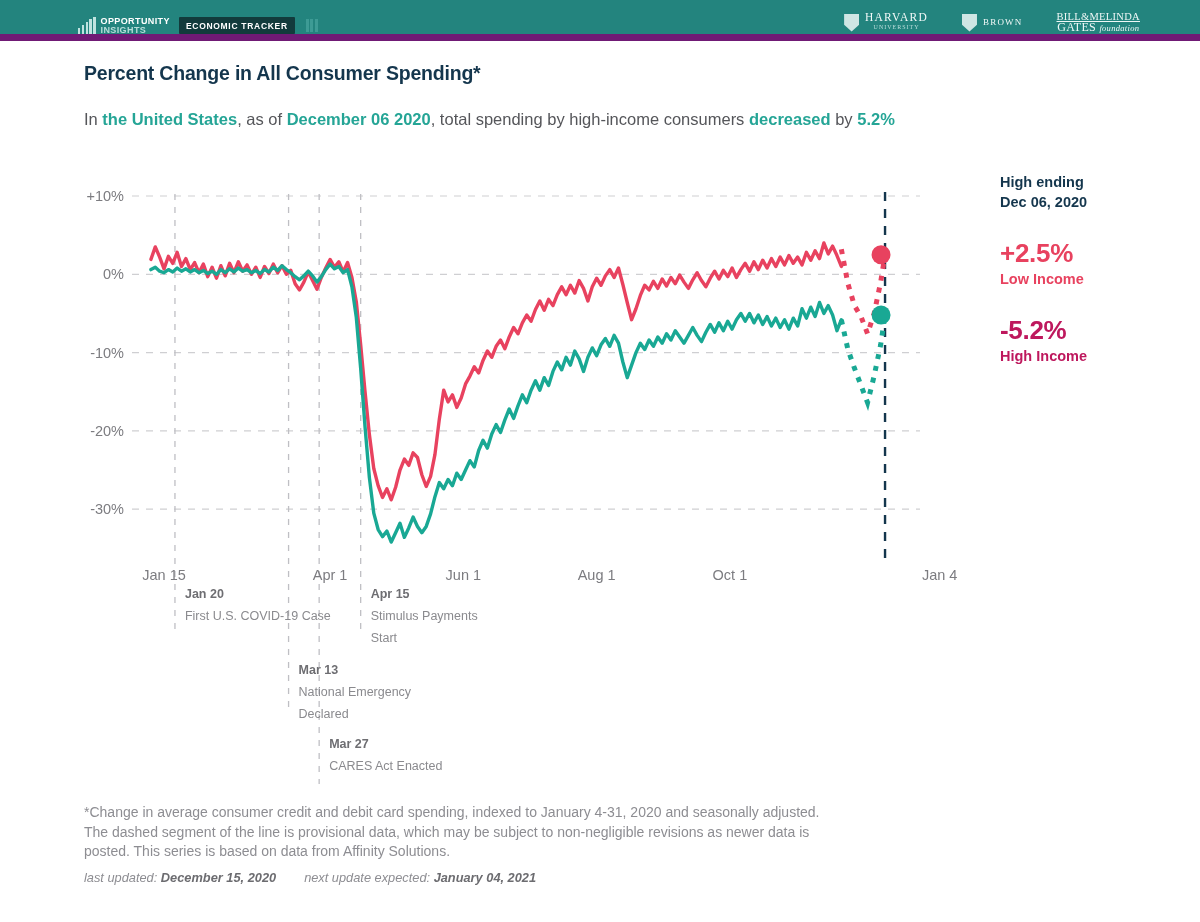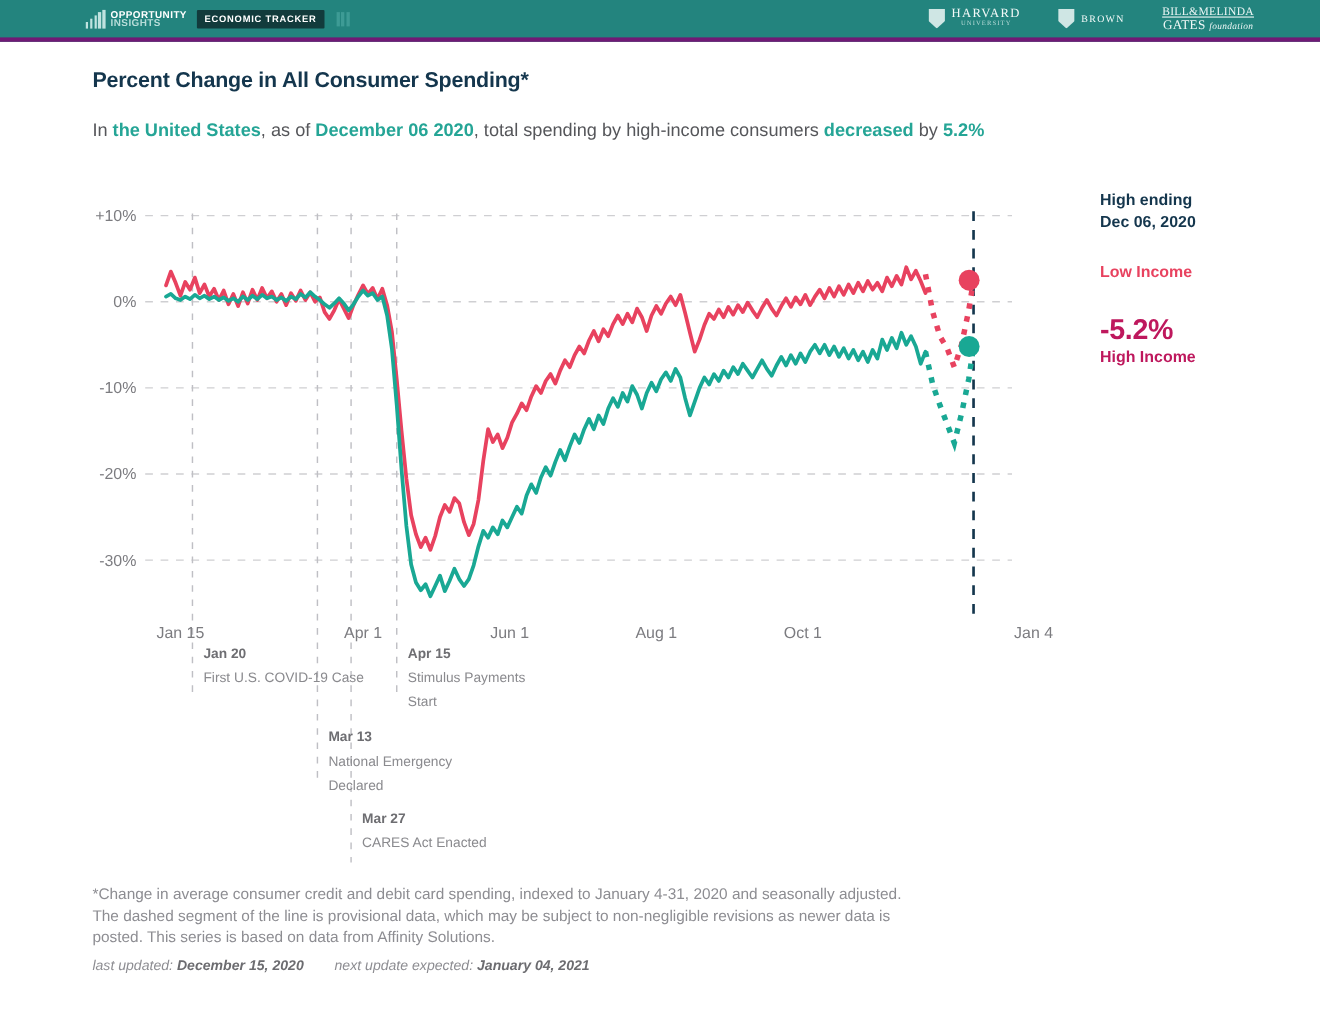--- a/index.html
+++ b/index.html
@@ -7,23 +7,23 @@
     width:1200px;height:922px;
     background:#ffffff;
     font-family:"Liberation Sans", sans-serif;
     overflow:hidden;
     position:relative;
   }
   
   .topbar{
     height:34px;
     background:#23847e;
-    display:flex;align-items:center;
+    display:flex;align-items:flex-end;
     position:relative;
-    border-bottom:4px solid #701a75;
+    border-bottom:7px solid #701a75;
   }
   .brand{display:flex;align-items:center;margin-left:78px;gap:9px;}
   .oi-logo{display:flex;align-items:center;gap:5px;}
   .oi-bars{display:flex;align-items:flex-end;gap:1.4px;height:17px;}
   .oi-bars i{display:block;width:2.4px;background:#bfe3e0;}
   .oi-bars i:nth-child(1){height:6px}
   .oi-bars i:nth-child(2){height:9px}
   .oi-bars i:nth-child(3){height:12px}
   .oi-bars i:nth-child(4){height:15px}
   .oi-bars i:nth-child(5){height:17px}
@@ -180,20 +180,21 @@
       <circle cx="881.0420168067227" cy="135.01276595744682" r="9.5" fill="#19a894"></circle>
     </svg>
 </div>
 
 <div class="readout">
   <div class="ro-week">
     <div>High ending</div>
     <div>Dec 06, 2020</div>
   </div>
   <div class="ro-block low">
+    <div class="ro-val">+2.5%</div>
     <div class="ro-lab">Low Income</div>
   </div>
   <div class="ro-block high">
     <div class="ro-val">-5.2%</div>
     <div class="ro-lab">High Income</div>
   </div>
 </div>
 
 <div class="foot">*Change in average consumer credit and debit card spending, indexed to January 4-31, 2020 and seasonally adjusted. The dashed segment of the line is provisional data, which may be subject to non-negligible revisions as newer data is posted. This series is based on data from Affinity Solutions.</div>
 <div class="updated">

